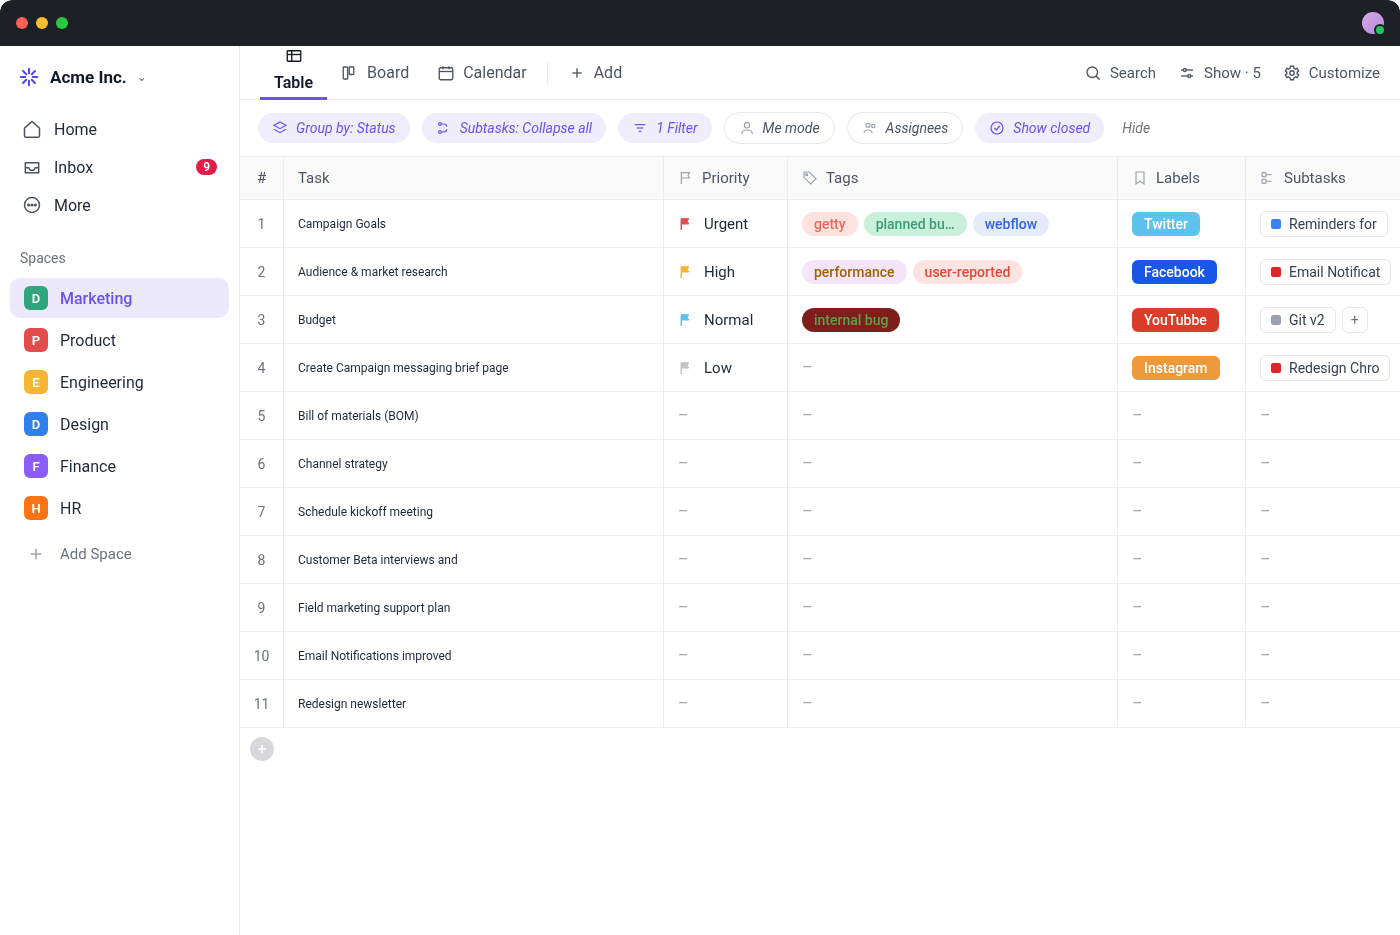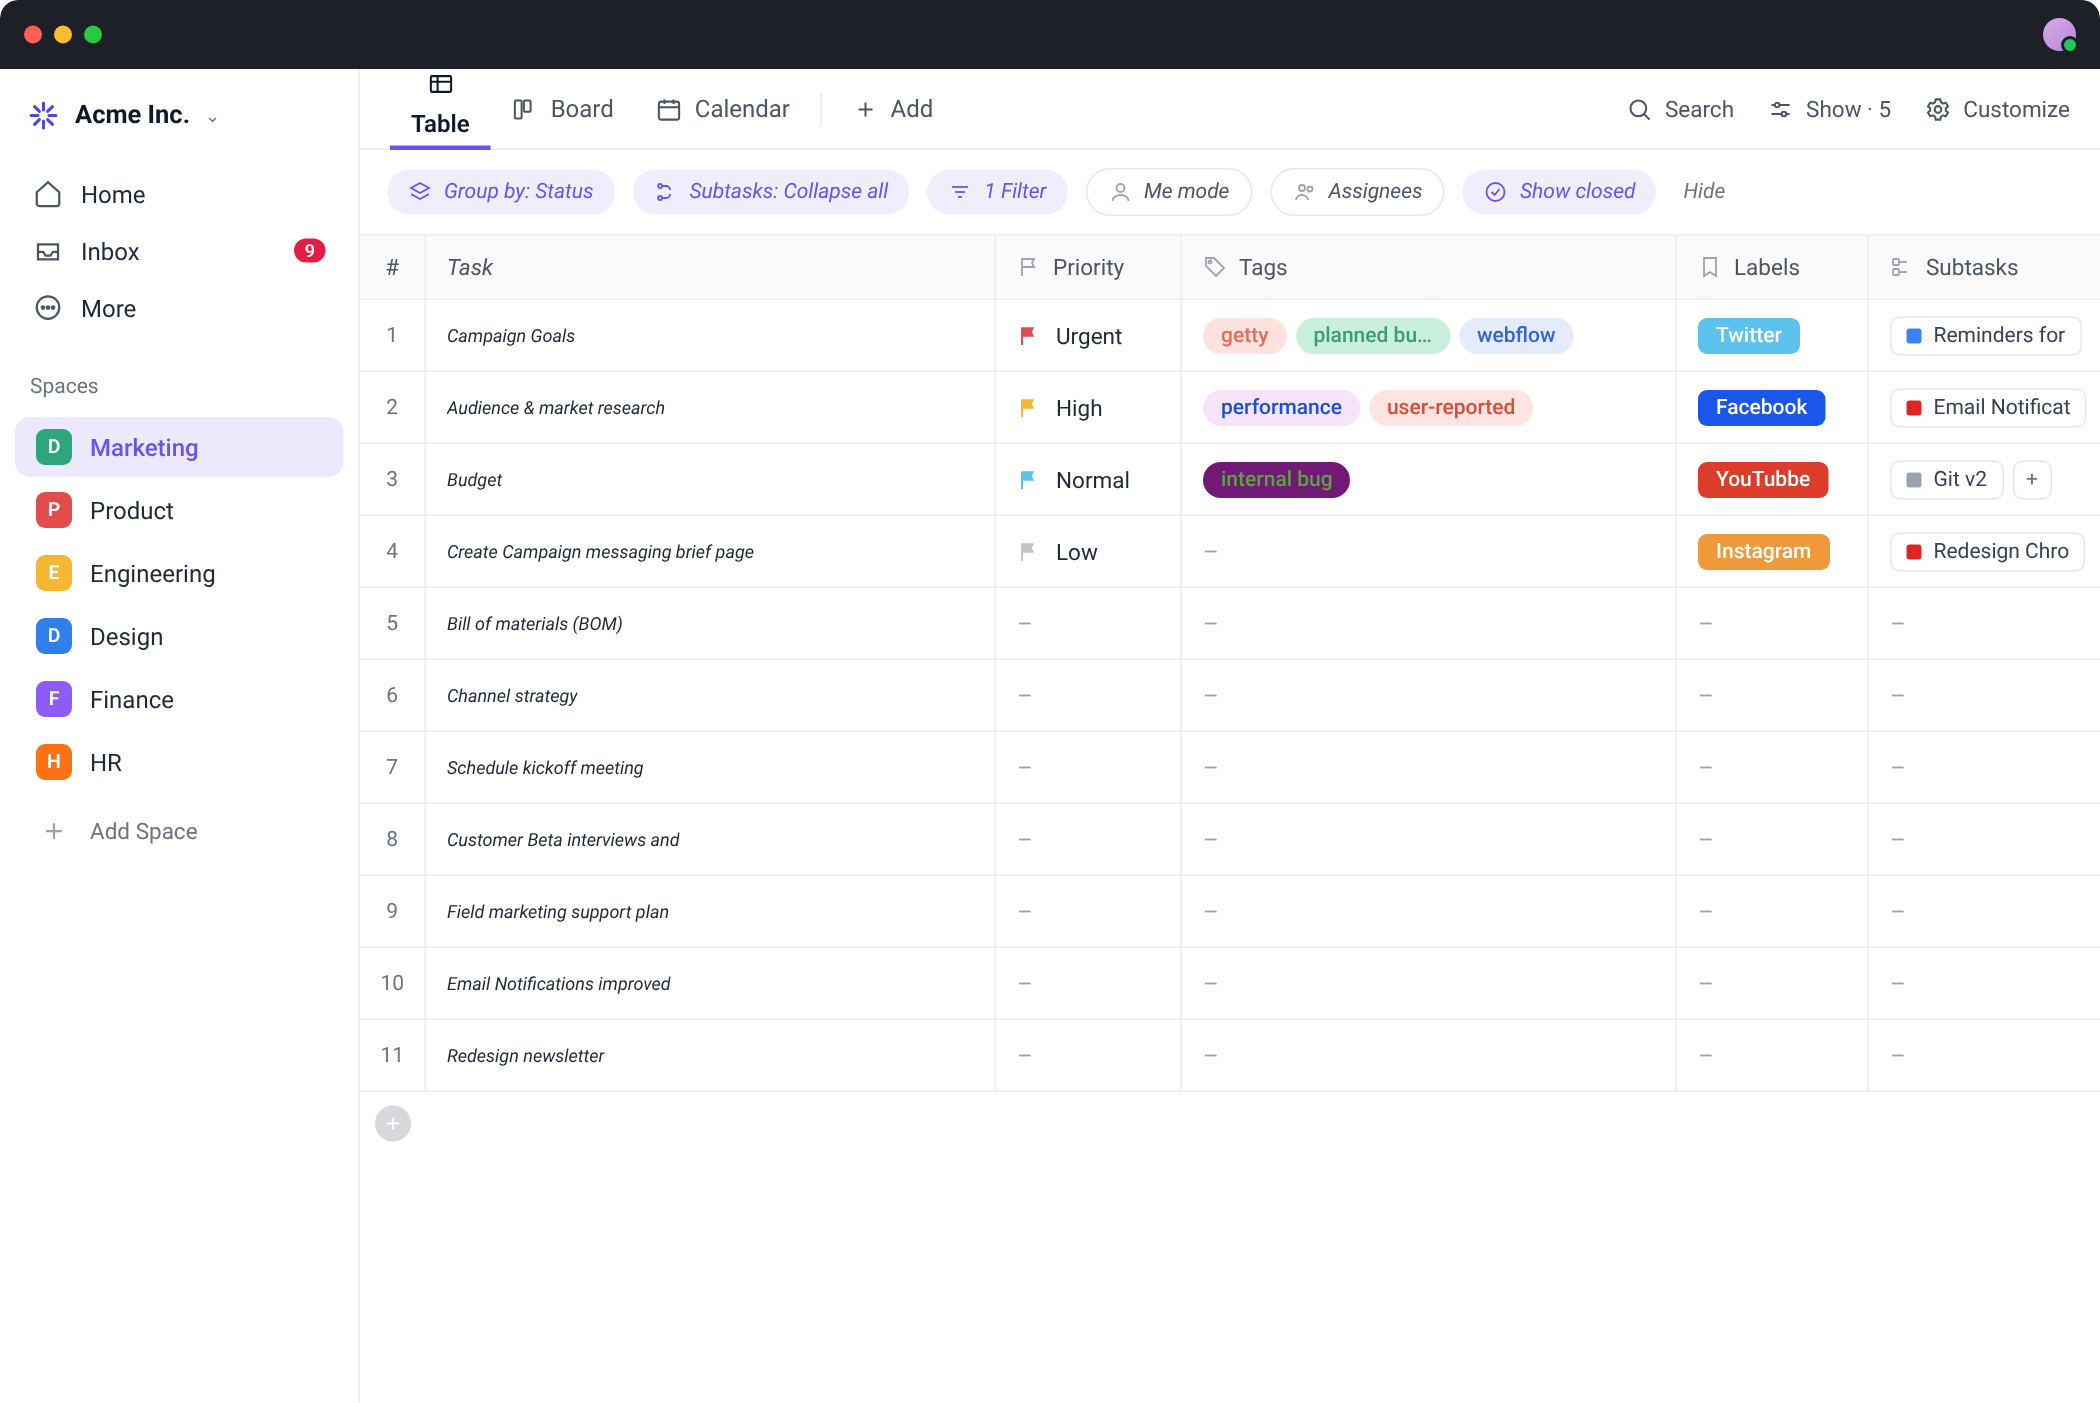--- a/index.html
+++ b/index.html
@@ -130,44 +130,44 @@
 .hide-link { color:#737373; font-size:14px; margin-left:6px; cursor:pointer;}
 
 .table-wrap { flex:1; overflow:hidden; }
 .table-header {
   display:flex; background:#fafafb;
   border-top:1px solid #ebecef;
   border-bottom:1px solid #ebecef;
   height:44px;
 }
 .col-num { width:44px; display:flex; align-items:center; justify-content:center; color:#6b7280; font-size:14px; border-right:1px solid #ebecef;}
-.col-task { width:380px; padding:0 14px; display:flex; align-items:center; gap:8px; border-right:1px solid #ebecef;font-style:italic;}
+.col-task { width:380px; padding:0 14px; display:flex; align-items:center; gap:8px; border-right:1px solid #ebecef;}
 .col-priority { width:124px; padding:0 14px; display:flex; align-items:center; gap:8px; border-right:1px solid #ebecef;}
 .col-tags { width:330px; padding:0 14px; display:flex; align-items:center; gap:8px; border-right:1px solid #ebecef;}
 .col-labels { width:128px; padding:0 14px; display:flex; align-items:center; gap:8px; border-right:1px solid #ebecef;}
 .col-subtasks { flex:1; padding:0 14px; display:flex; align-items:center; gap:8px; min-width:0;}
 .th { color:#4b5563; font-size:15px;}
 .th-icon { width:16px; height:16px; color:#9ca3af; display:flex; align-items:center; justify-content:center;}
 .row {
   display:flex; height:48px; border-bottom:1px solid #ebecef; align-items:stretch;
 }
 .row > div { display:flex; align-items:center;}
 .task-name { font-size:12px; color:#1f2937; white-space:nowrap; overflow:hidden; text-overflow:ellipsis;}
 .priority-flag { width:16px; height:16px;}
 .priority-text { font-size:15px;}
 .dash { color:#9ca3af; font-size:16px;}
 .tag-chip {
   padding: 4px 12px; border-radius: 999px; font-size:14px; font-weight:500;
 }
 .tag-getty { background:#fde2dd; color:#e66a5a;}
 .tag-planned { background:#c9f0dd; color:#3a9d73;}
 .tag-webflow { background:#e4ecfb; color:#3463e0;}
-.tag-perf { background:#f6e4f9; color:#1d4ed8;}
+.tag-perf { background:#f6e4f9; color:#a16207;}
 .tag-user { background:#fde4e0; color:#d84c3a;}
-.tag-internal { background:#701a75; color:#5da144;}
+.tag-internal { background:#7f1d1d; color:#5da144;}
 .label-chip {
   padding: 4px 12px; border-radius: 6px; font-size:14px; font-weight:500; color:white;
 }
 .lbl-twitter { background:#5ec2ef;}
 .lbl-facebook { background:#1a56e8;}
 .lbl-youtube { background:#dc3c2a;}
 .lbl-instagram { background:#ee9a3a;}
 .subtask-chip {
   display:flex; align-items:center; gap:8px;
   padding: 4px 10px; border:1px solid #e5e7eb; border-radius:6px;

